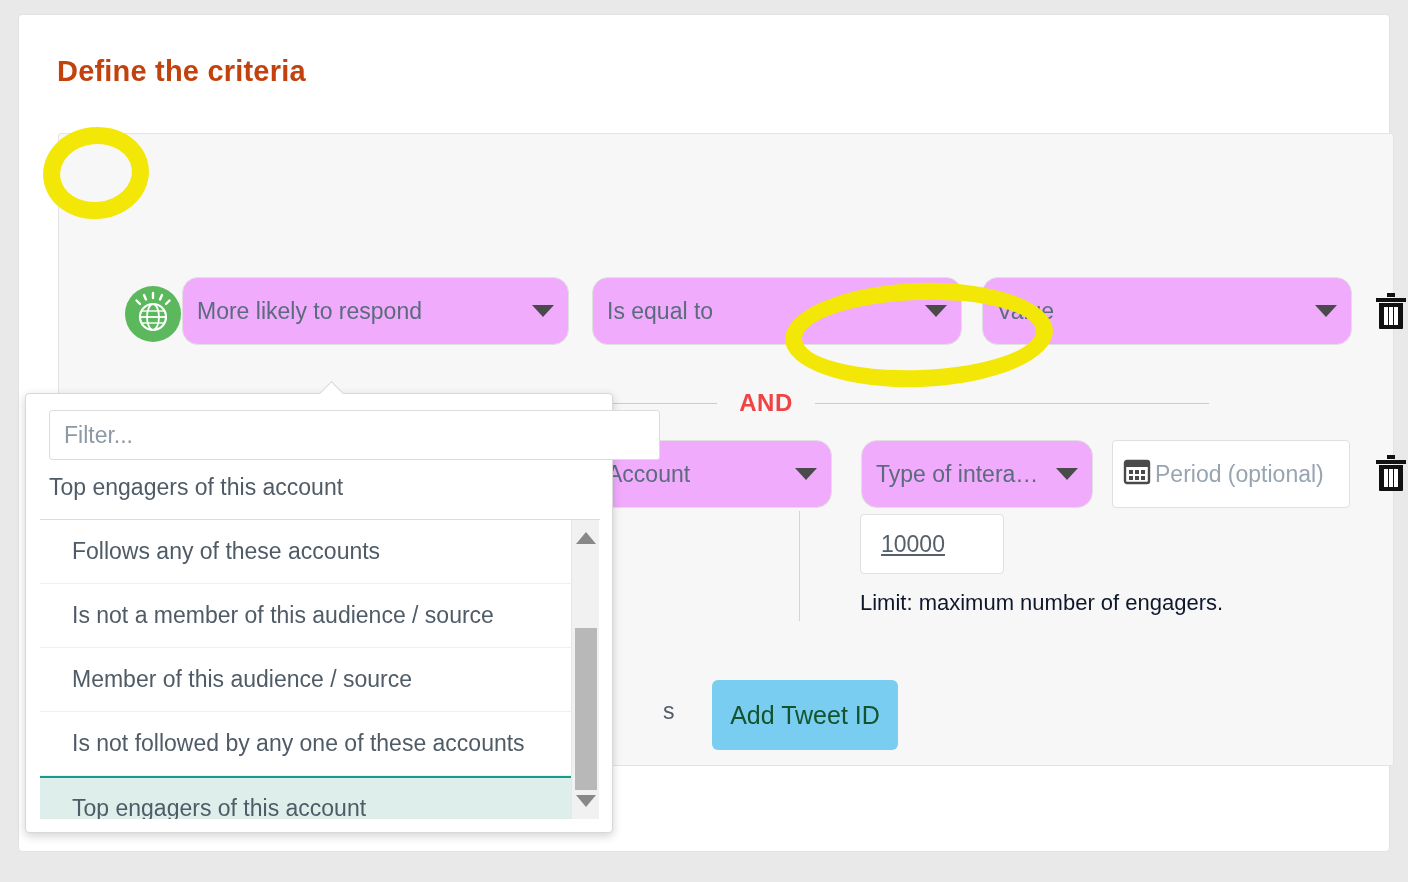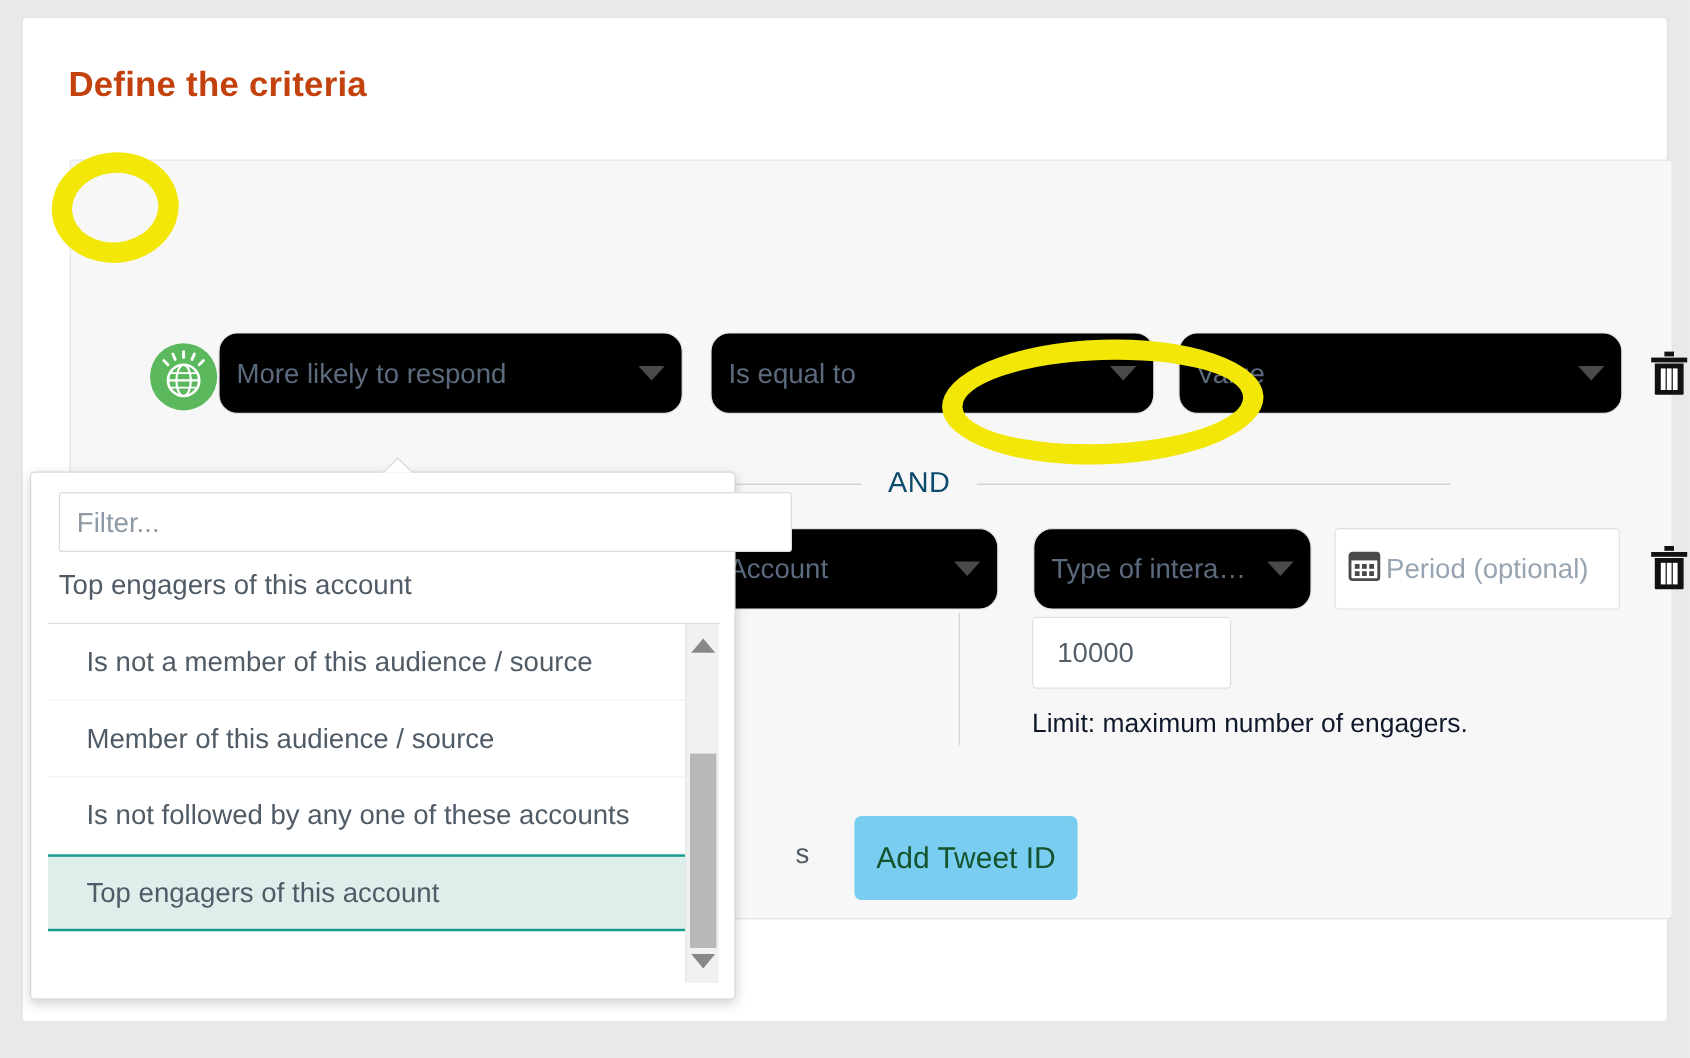--- a/index.html
+++ b/index.html
@@ -43,21 +43,21 @@
     left: 39px; top: 118px;
     width: 1336px; height: 633px;
     background: #f7f7f7;
     border: 1px solid #e4e4e4;
     border-radius: 3px;
   }
 
   
   .sel {
     position: absolute;
-    background: #000000;
+    background: #f0abfc;
     border: 1px solid #e0e0e0;
     border-radius: 16px;
     height: 68px;
     display: flex;
     align-items: center;
     padding: 0 14px;
     font-size: 23px;
     color: #5b6b7d;
   }
   .sel .lbl {
@@ -90,22 +90,22 @@
 
   
   .and-wrap {
     position: absolute;
     left: 264px; top: 252px;
     width: 886px; height: 34px;
     display: flex; align-items: center;
   }
   .and-line { flex: 1; height: 1px; background: #cccccc; }
   .and-text {
-    font-size: 24px; font-weight: normal;
-    color: #0c4a6e; padding: 0 22px;
+    font-size: 24px; font-weight: bold;
+    color: #ef4444; padding: 0 22px;
     letter-spacing: 0.5px;
   }
 
   
   #row2-icon { position:absolute; left:70px; top:318px; width:44px; height:44px; }
   #sel-attribute2 { left: 127px; top: 306px; width: 382px; }
   #sel-account    { left: 533px; top: 306px; width: 240px; }
   #sel-interaction{ left: 802px; top: 306px; width: 232px; }
 
   .period-box {
@@ -118,28 +118,29 @@
     display: flex; align-items: center;
     padding: 0 10px;
     font-size: 23px;
     color: #97a4b1;
   }
 
   
   .limit-input {
     position: absolute;
     left: 801px; top: 380px;
-    width: 166px; height: 60px;
+    width: 144px; height: 60px;
     background: #ffffff;
     border: 1px solid #e0e0e0;
     border-radius: 4px;
     display: flex; align-items: center;
     padding: 0 20px;
     font-size: 23px;
     color: #55606b;
+    text-decoration: underline;
   }
   .limit-note {
     position: absolute;
     left: 801px; top: 456px;
     font-size: 22px;
     color: #0f172a;
     white-space: nowrap;
   }
 
   
@@ -445,20 +446,21 @@
   </div>
 
   <div class="dropdown">
     <div class="dd-arrow"></div>
 
     <input class="dd-filter" type="text" placeholder="Filter..." style="">
 
     <div class="dd-selected-label">Top engagers of this account</div>
 
     <div class="dd-list">
+      <div class="dd-item">Follows any of these accounts</div>
       <div class="dd-item">Is not a member of this audience / source</div>
       <div class="dd-item">Member of this audience / source</div>
       <div class="dd-item">Is not followed by any one of these accounts</div>
       <div class="dd-item highlight">Top engagers of this account</div>
     </div>
 
     <div class="dd-scroll">
       <div class="sb-up"></div>
       <div class="sb-thumb"></div>
       <div class="sb-down"></div>

